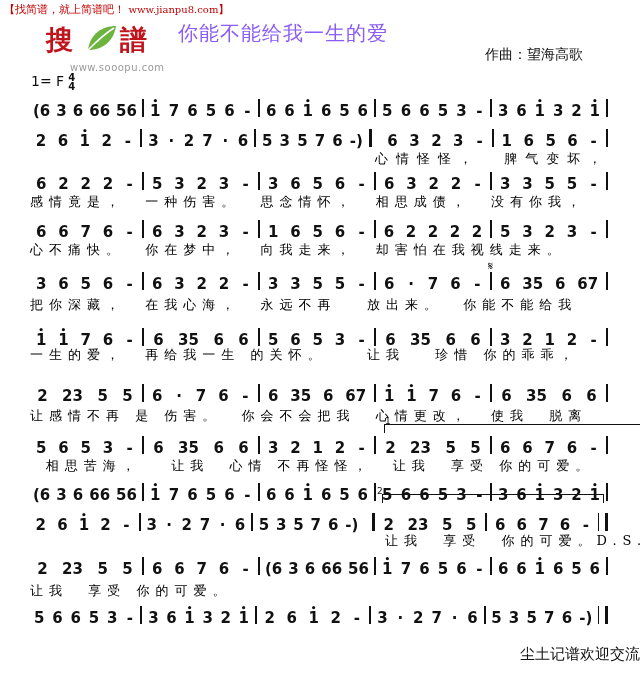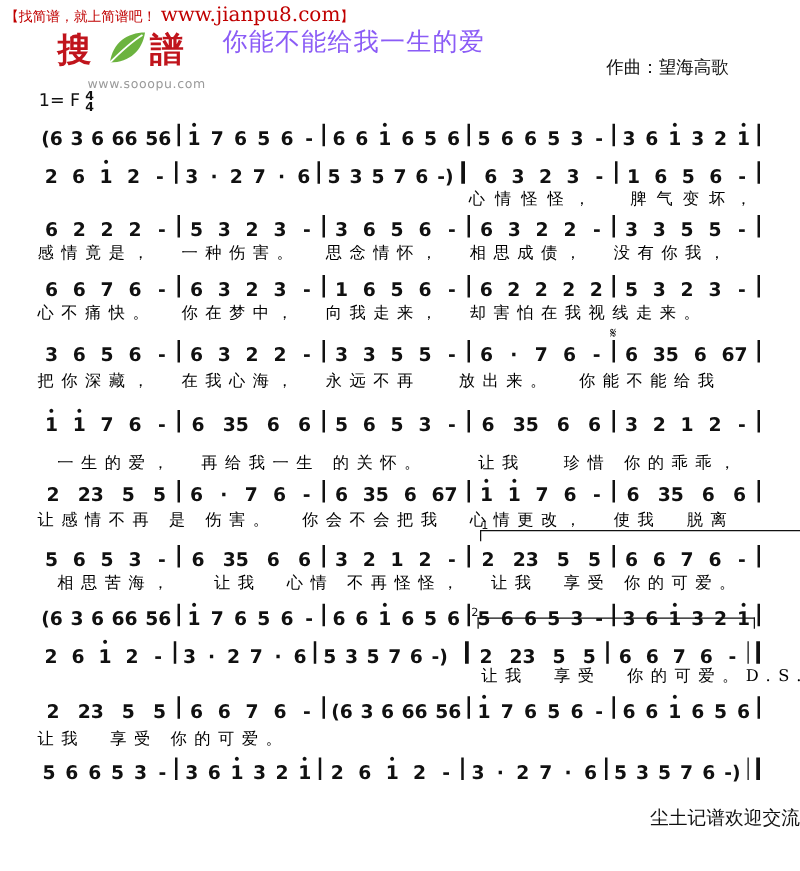--- a/index.html
+++ b/index.html
@@ -1,18 +1,18 @@
 <!DOCTYPE html>
 <html><head>
 <meta charset="utf-8">
 <style>
   html,body{margin:0;padding:0;background:#fff;}
   body{width:640px;height:697px;position:relative;overflow:hidden;font-family:"DejaVu Sans","Liberation Sans",sans-serif;color:#111;}
   .banner{position:absolute;left:4px;top:2px;font-size:11px;color:#c00000;font-family:"DejaVu Sans",sans-serif;letter-spacing:0;}
-  .banner .url{font-family:"DejaVu Serif",serif;font-size:16px;}
+  .banner .url{font-family:"DejaVu Serif",serif;font-size:10px;}
   .logo{position:absolute;left:40px;top:22px;width:110px;height:40px;}
   .logo .sou,.logo .pu{position:absolute;top:0;font-size:27px;font-weight:bold;color:#c0141c;font-family:"DejaVu Serif",serif;}
   .logo .sou{left:6px;}
   .logo .pu{left:80px;}
   .logo .leaf{position:absolute;left:44px;top:2px;width:34px;height:28px;}
   .logo .url{position:absolute;left:30px;top:40px;font-size:10px;color:#9a9a9a;letter-spacing:0.5px;}
   .title{position:absolute;left:178px;top:20px;font-size:20px;color:#8b5cf6;letter-spacing:1px;}
   .credits{position:absolute;left:485px;top:42px;font-size:14px;line-height:24px;font-family:"DejaVu Serif",serif;}
   .credits div{white-space:pre;}
   .key{position:absolute;left:31px;top:73px;font-size:14px;display:flex;align-items:flex-start;gap:4px;}
@@ -579,19 +579,19 @@
     <span style="left:0">1</span>
   </div>
 <div class="volta" style="left:382px;top:494px;width:220px;border-right:1px solid #111;">
     <span style="left:-6px">2</span>
   </div>
 
 <div class="lyric" style="top:150px;left:375px;letter-spacing:8px;">心情怪怪，  脾气变坏，</div>
 <div class="lyric" style="top:193px;">感情竟是，  一种伤害。  思念情怀，  相思成债，  没有你我，</div>
 <div class="lyric" style="top:241px;">心不痛快。  你在梦中，  向我走来，  却害怕在我视线走来。</div>
 <div class="lyric" style="top:296px;">把你深藏，  在我心海，  永远不再   放出来。  你能不能给我</div>
-<div class="lyric" style="top:361px;text-align:center;">一生的爱，  再给我一生 的关怀。    让我   珍惜 你的乖乖，</div>
+<div class="lyric" style="top:346px;">一生的爱，  再给我一生 的关怀。    让我   珍惜 你的乖乖，</div>
 <div class="lyric" style="top:407px;">让感情不再 是 伤害。  你会不会把我  心情更改，  使我  脱离</div>
 <div class="lyric" style="top:457px;text-align:center;">相思苦海，   让我  心情 不再怪怪，  让我  享受 你的可爱。</div>
 <div class="lyric" style="top:532px;left:385px;">让我  享受  你的可爱。D.S.</div>
 <div class="lyric" style="top:582px;">让我  享受 你的可爱。</div>
 
 <div class="footer">尘土记谱欢迎交流</div>
 
 </body></html>

